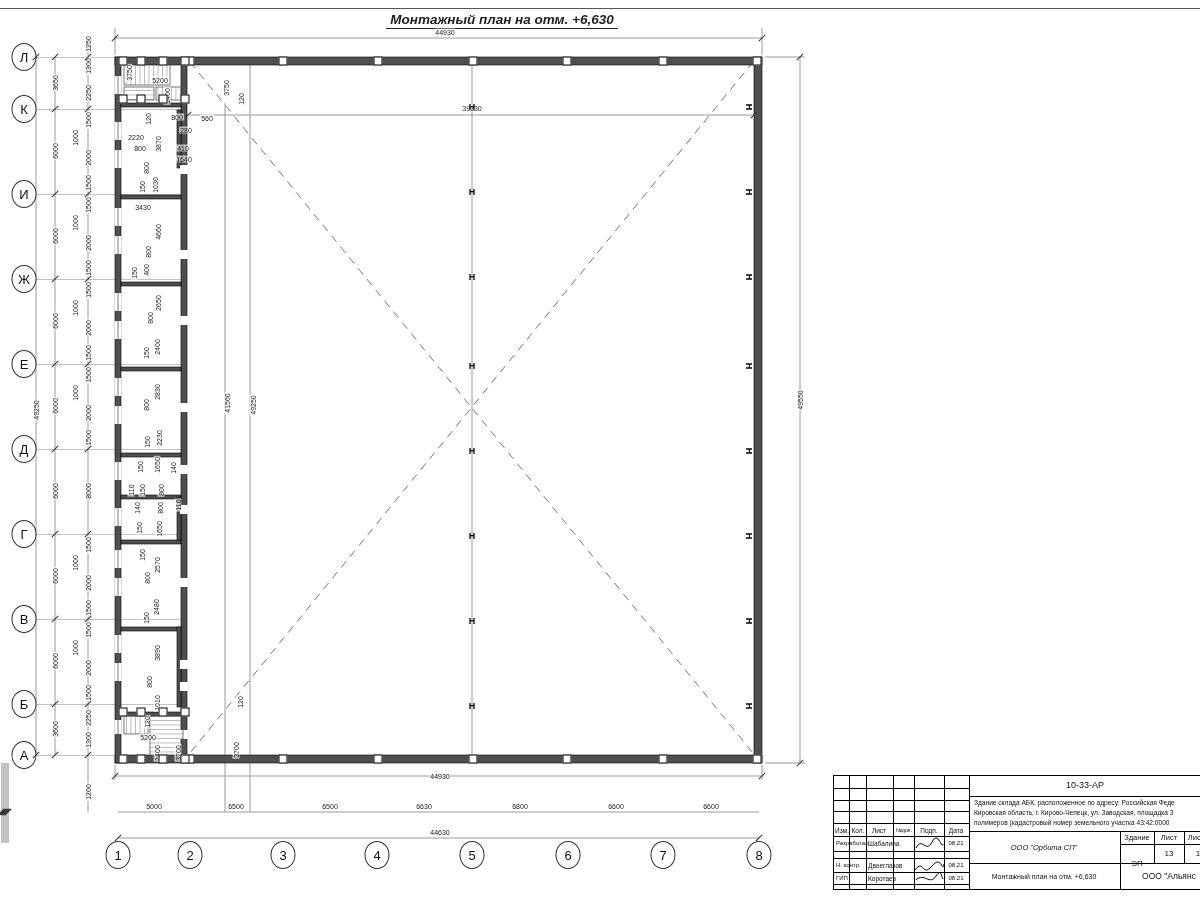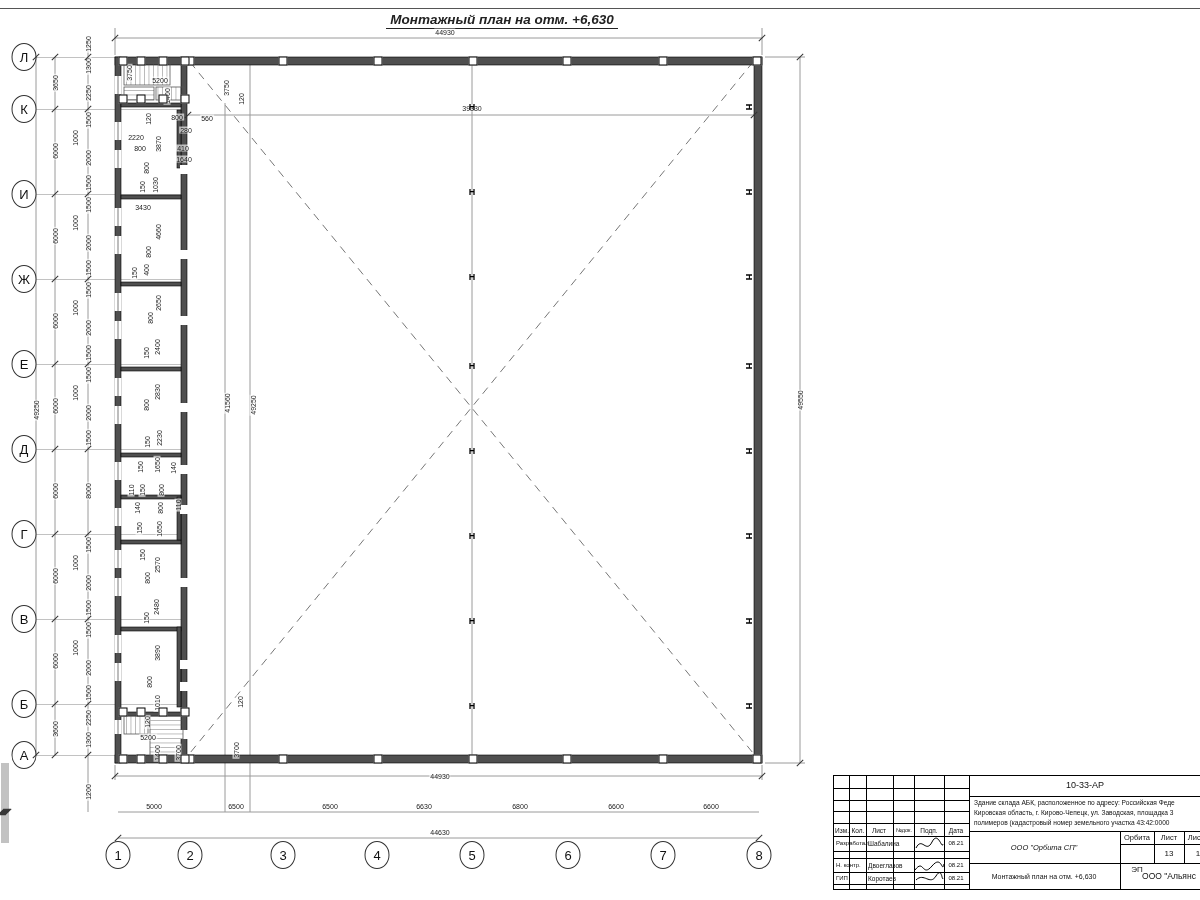--- a/index.html
+++ b/index.html
@@ -431,21 +431,21 @@
     <path d="M4 46 C12 38 18 52 24 42 S30 48 31 44" fill="none" stroke="#000" stroke-width="1"></path>
   </svg>
 
   <div class="tb-cell" style="left:251px;top:9px;font-size:9px">10-33-АР</div>
   <div class="tb-desc">
     <div>Здание склада АБК, расположенное по адресу: Российская Феде</div>
     <div>Кировская область, г. Кирово-Чепецк, ул. Заводская, площадка 3</div>
     <div>полимеров (кадастровый номер земельного участка 43:42:0000</div>
   </div>
   <div class="tb-cell tb-it" style="left:210px;top:71px;font-size:7.5px">ООО "Орбита СП"</div>
-  <div class="tb-cell" style="left:303px;top:61px;font-size:7.5px">Орбита</div>
+  <div class="tb-cell" style="left:303px;top:61px;font-size:7.5px">Здание</div>
   <div class="tb-cell" style="left:335px;top:61px;font-size:7.5px">Лист</div>
   <div class="tb-cell" style="left:366px;top:61px;font-size:7.5px">Листов</div>
-  <div class="tb-cell" style="left:303px;top:93px;font-size:8px">ЭП</div>
+  <div class="tb-cell" style="left:303px;top:87px;font-size:8px">ЭП</div>
   <div class="tb-cell" style="left:335px;top:77px;font-size:8px">13</div>
   <div class="tb-cell" style="left:364px;top:77px;font-size:8px">1</div>
   <div class="tb-cell" style="left:210px;top:100px;font-size:7px">Монтажный план на отм. +6,630</div>
   <div class="tb-cell" style="left:335px;top:100px;font-size:8.5px">ООО "Альянс</div>
 </div>
 
 </body></html>

